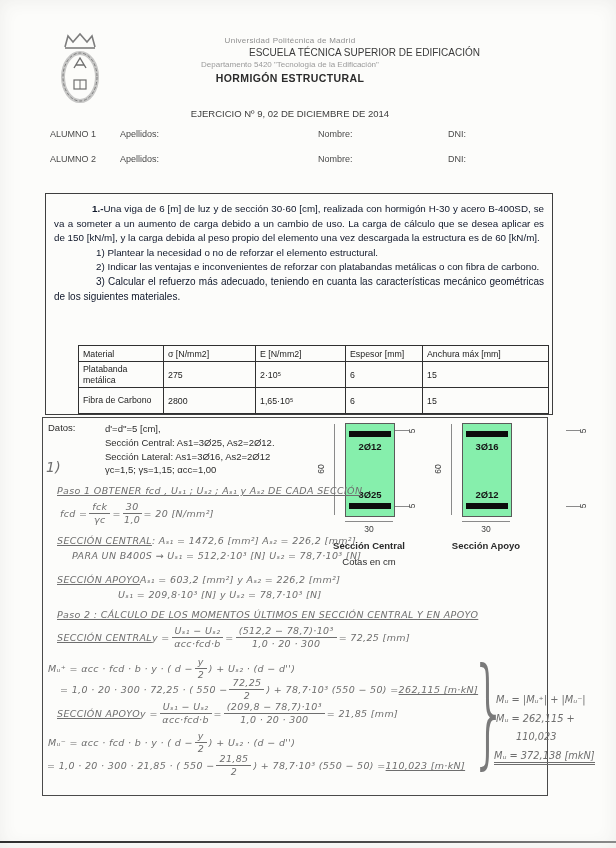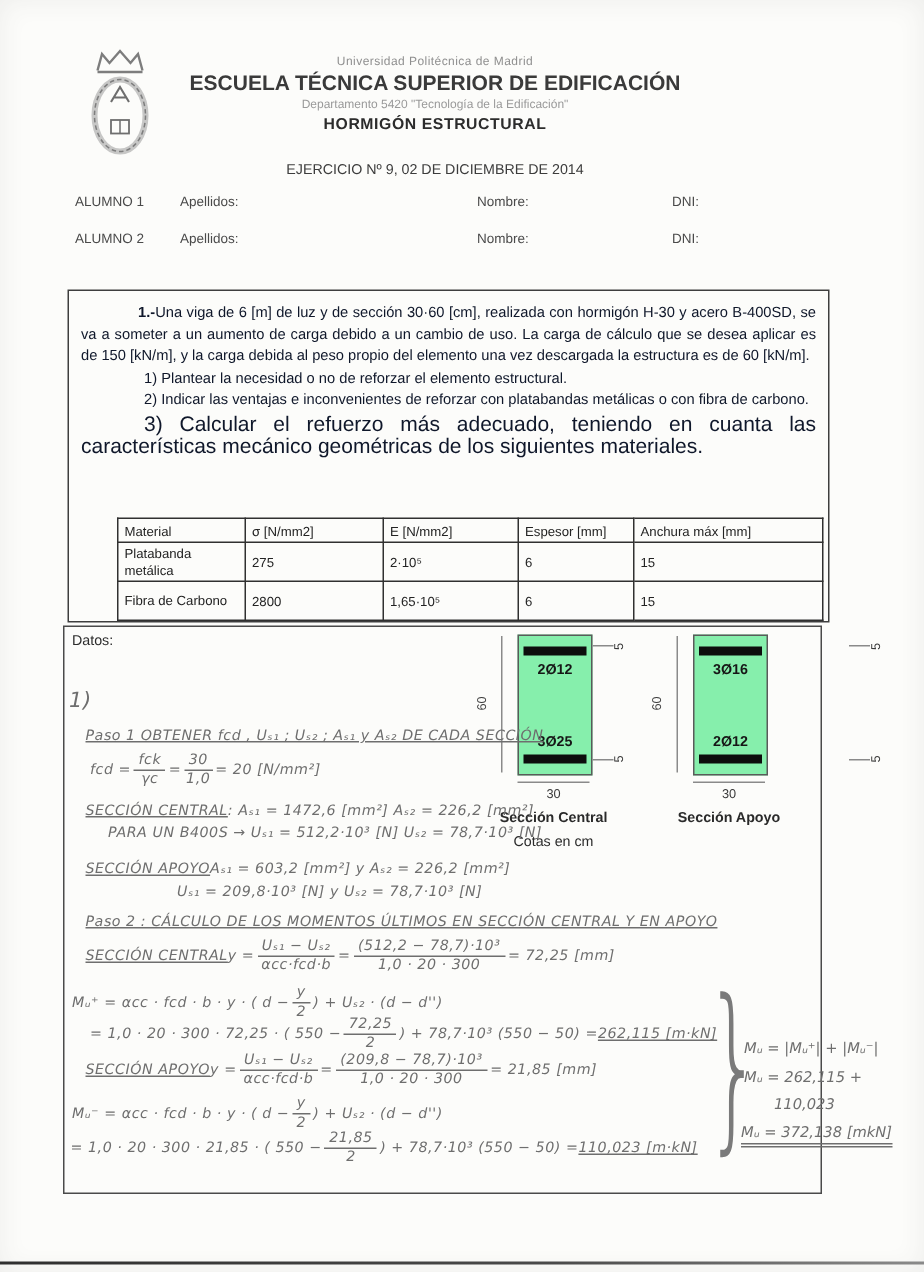--- a/index.html
+++ b/index.html
@@ -1,34 +1,34 @@
 <!DOCTYPE html>
 <html><head>
 <meta charset="utf-8">
 <style>
   html,body{margin:0;padding:0;background:#ffffff;}
   .page{position:relative;width:616px;height:848px;background:#fcfcfa;overflow:hidden;
         font-family:"Liberation Sans",sans-serif;box-shadow:inset 0 0 18px rgba(70,70,70,.08);}
   
   .hdr-center{position:absolute;left:100px;top:36px;width:380px;text-align:center;}
   .hdr-univ{font-size:8px;color:#8f8f8f;letter-spacing:.3px;}
-  .hdr-school{font-size:14px;font-weight:bold;color:#3a3a3a;margin-top:2px;}
+  .hdr-school{font-size:10px;font-weight:normal;color:#3a3a3a;margin-top:2px;text-align:right;}
   .hdr-dept{font-size:8px;color:#9a9a9a;margin-top:2px;}
   .hdr-course{font-size:10.5px;font-weight:bold;color:#2c2c2c;margin-top:3px;letter-spacing:.4px;}
   .ex-title{position:absolute;left:80px;top:108px;width:420px;text-align:center;font-size:9.5px;color:#3c3c3c;}
   .student-row{position:absolute;left:0;width:616px;height:14px;font-size:9px;color:#4a4a4a;}
   .student-row span{position:absolute;}
   
   .problem-box{position:absolute;left:45px;top:193px;width:506px;height:220px;border:1.5px solid #3e3e3e;background:transparent;}
   .pr-content{position:absolute;left:8px;top:8px;width:490px;color:#0f172a;}
   .pr-par{font-size:9.8px;line-height:14.6px;text-align:justify;text-indent:38px;margin:0;}
   .pr-par b{font-weight:bold;}
   .pr-item1{font-size:9.8px;line-height:14.6px;text-indent:42px;text-align:justify;}
   .pr-item2{font-size:9.8px;line-height:14.6px;padding-left:42px;text-align:justify;}
-  .pr-item3{font-size:14px;line-height:14.6px;text-indent:42px;text-align:justify;}
+  .pr-item3{font-size:10px;line-height:14.6px;text-indent:42px;text-align:justify;}
   .mat-table{position:absolute;left:78px;top:345px;border-collapse:collapse;table-layout:fixed;}
   .mat-table th,.mat-table td{border:1px solid #303030;font-size:8.8px;color:#232323;padding:1px 4px;}
   .mat-table th{font-weight:normal;text-align:left;height:13px;}
   .mat-table td{height:23px;}
   .mat-table td.mat-name{text-align:left;line-height:10.5px;}
   
   .answer-box{position:absolute;left:42px;top:417px;width:504px;height:377px;border:1.5px solid #4a4a4a;}
   .datos-label{position:absolute;left:48px;top:422px;font-size:9.5px;color:#2c2c2c;}
   .datos-lines{position:absolute;left:105px;top:422px;font-size:9.5px;line-height:13.8px;color:#2c2c2c;}
   
@@ -130,20 +130,26 @@
       <td>1,65·10⁵</td>
       <td>6</td>
       <td>15</td>
     </tr>
   </tbody>
     </table>
 
   <div class="answer-box"></div>
 
   <div class="datos-label">Datos:</div>
+  <div class="datos-lines">
+    <div>d'=d''=5 [cm],</div>
+    <div>Sección Central: As1=3Ø25, As2=2Ø12.</div>
+    <div>Sección Lateral: As1=3Ø16, As2=2Ø12</div>
+    <div>γc=1,5;  γs=1,15;  αcc=1,00</div>
+  </div>
 
   <div class="sec-rect" style="left:345px;top:423px;">
     <div class="bar" style="top:7px;"></div>
     <div class="bar-label" style="top:17px;">2Ø12</div>
     <div class="bar-label" style="bottom:16px;">3Ø25</div>
     <div class="bar" style="bottom:7px;"></div>
   </div>
   <div class="dim-line" style="left:334px;top:424px;width:1px;height:91px;"></div>
   <div class="dim-v-label" style="left:316px;top:464px;">60</div>
   <div class="dim-line" style="left:345px;top:521px;width:48px;height:1px;"></div>

